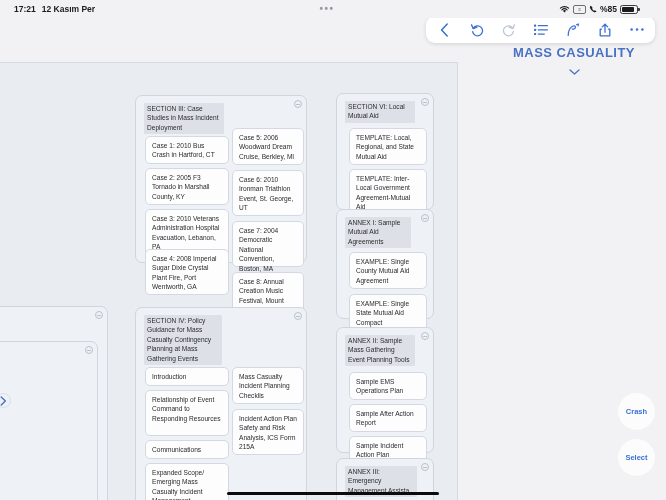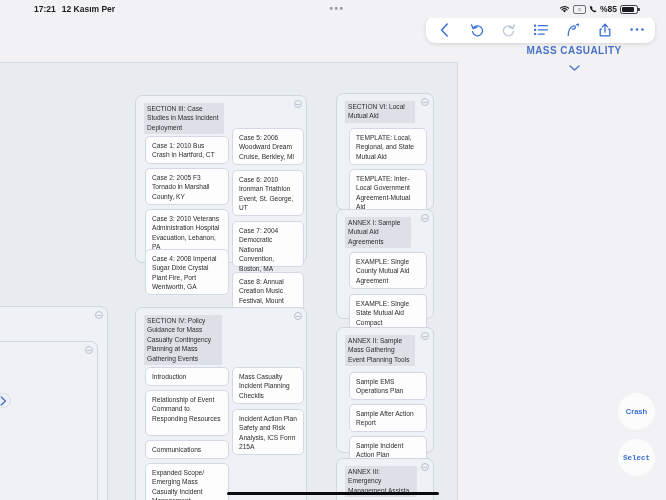--- a/index.html
+++ b/index.html
@@ -12,21 +12,21 @@
   body { position: relative; }
 
   
   .statusbar {
     position: absolute; top: 0; left: 0; width: 666px; height: 18px;
     display: flex; align-items: center;
     font-size: 8.5px; font-weight: bold; color: #1c1c1e;
     background: #f2f2f4;
     z-index: 40;
   }
-  .sb-left { display: flex; align-items: center; gap: 6px; padding-left: 14px; margin-left: 20px; }
+  .sb-left { display: flex; align-items: center; gap: 6px; padding-left: 14px; }
   .sb-center { flex: 1; text-align: center; letter-spacing: 1.5px; color: #9a9aa0; font-size: 10px; line-height: 6px; }
   .sb-right { display: flex; align-items: center; gap: 3px; padding-right: 28px; }
   .sb-right svg { display: block; }
   .sb-pct { font-size: 8.5px; font-weight: bold; }
   .batt {
     width: 18px; height: 9px; border: 1px solid #3a3a3c; border-radius: 2.4px;
     position: relative; padding: 1px;
   }
   .batt::after {
     content: ""; position: absolute; right: -2.6px; top: 2.6px;
@@ -55,21 +55,21 @@
   }
   .tb-btn.disabled { color: #bcc6d8; }
   .tb-btn svg { display: block; }
 
   
   .doctitle {
     position: absolute; top: 45px; right: 12px; width: 160px;
     text-align: center; z-index: 34;
   }
   .doctitle .t {
-    font-size: 10px; letter-spacing: 0.45px; color: #4a72c4; font-weight: bold;
+    font-size: 13px; letter-spacing: 0.45px; color: #4a72c4; font-weight: bold;
   }
   .doctitle .chev { margin-top: 1px; color: #4a72c4; }
 
   
   .canvas {
     position: absolute; left: 0; top: 62px; width: 458px; height: 438px;
     background: #e9edf2;
     border-top: 1px solid #d4d9e1;
     border-right: 1px solid #d4d9e1;
     overflow: hidden;
@@ -135,21 +135,21 @@
   
   .roundbtn {
     position: absolute; right: 11px;
     width: 37px; height: 37px; border-radius: 50%;
     background: rgba(255,255,255,0.72);
     display: flex; align-items: center; justify-content: center;
     font-size: 7.5px; font-weight: bold; color: #3b6fd4;
     z-index: 36; cursor: pointer;
   }
   .roundbtn.drag { top: 393px; }
-  .roundbtn.select { top: 439px; font-family: Liberation Mono, monospace; }
+  .roundbtn.select { top: 439px; }
 
   
   .home-indicator {
     position: absolute; left: 50%; transform: translateX(-50%);
     bottom: 5px; width: 212px; height: 3.5px;
     background: #0b0b0d; border-radius: 2px; z-index: 45;
   }
 </style>
 </head>
 <body>

